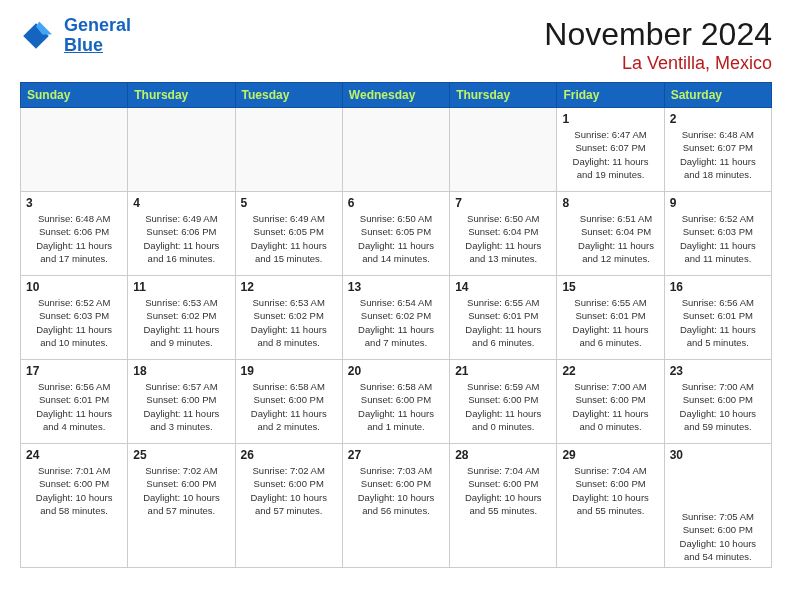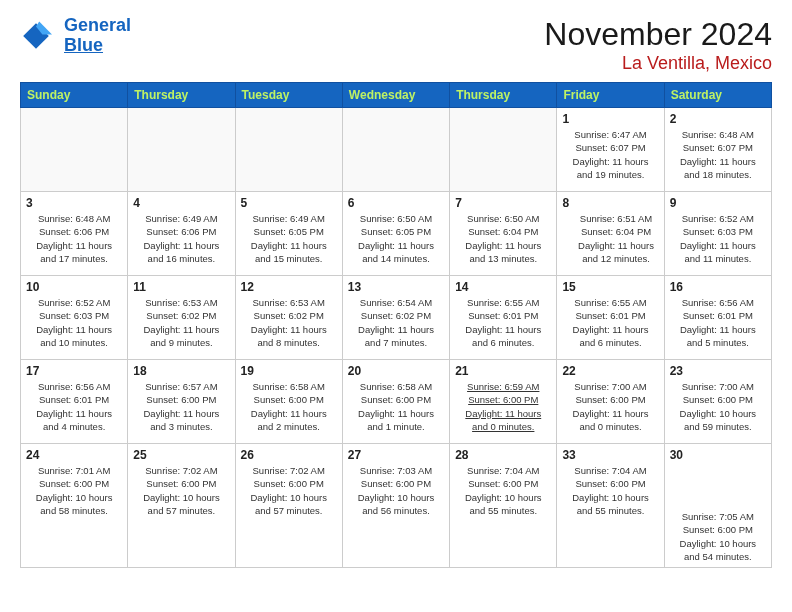--- a/index.html
+++ b/index.html
@@ -271,21 +271,21 @@
           </td>
           <td>
             <span class="day-num">20</span>
             <div class="day-info" style="white-space: pre-line;">Sunrise: 6:58 AM
 Sunset: 6:00 PM
 Daylight: 11 hours
 and 1 minute.</div>
           </td>
           <td>
             <span class="day-num">21</span>
-            <div class="day-info" style="white-space: pre-line; text-decoration: underline;">Sunrise: 6:59 AM
+            <div class="day-info" style="white-space: pre-line;">Sunrise: 6:59 AM
 Sunset: 6:00 PM
 Daylight: 11 hours
 and 0 minutes.</div>
           </td>
           <td>
             <span class="day-num">22</span>
             <div class="day-info" style="white-space: pre-line;">Sunrise: 7:00 AM
 Sunset: 6:00 PM
 Daylight: 11 hours
 and 0 minutes.</div>
@@ -328,21 +328,21 @@
 and 56 minutes.</div>
           </td>
           <td>
             <span class="day-num">28</span>
             <div class="day-info" style="white-space: pre-line;">Sunrise: 7:04 AM
 Sunset: 6:00 PM
 Daylight: 10 hours
 and 55 minutes.</div>
           </td>
           <td>
-            <span class="day-num">33</span>
+            <span class="day-num">29</span>
             <div class="day-info" style="white-space: pre-line;">Sunrise: 7:04 AM
 Sunset: 6:00 PM
 Daylight: 10 hours
 and 55 minutes.</div>
           </td>
           <td>
             <span class="day-num">30</span>
             <div class="day-info" style="white-space: pre-line; margin-top: 48px;">Sunrise: 7:05 AM
 Sunset: 6:00 PM
 Daylight: 10 hours

